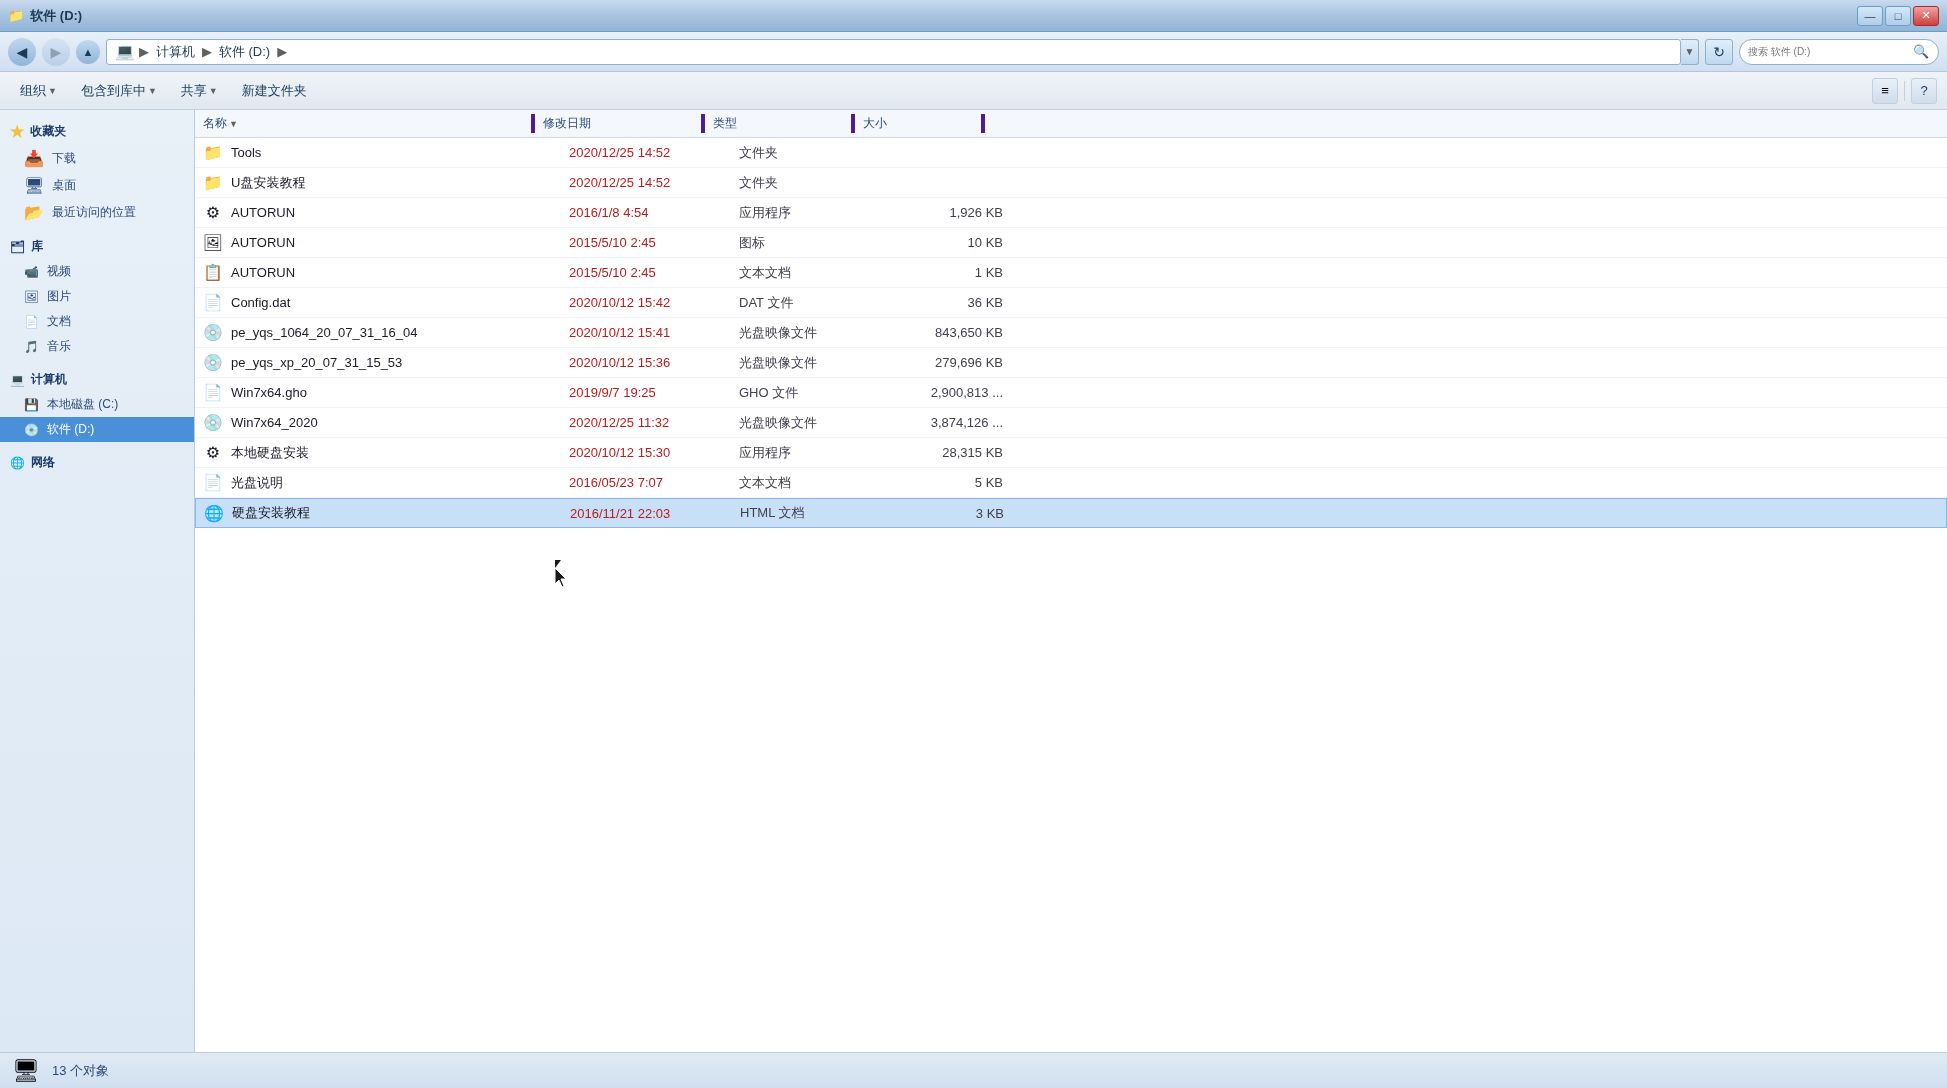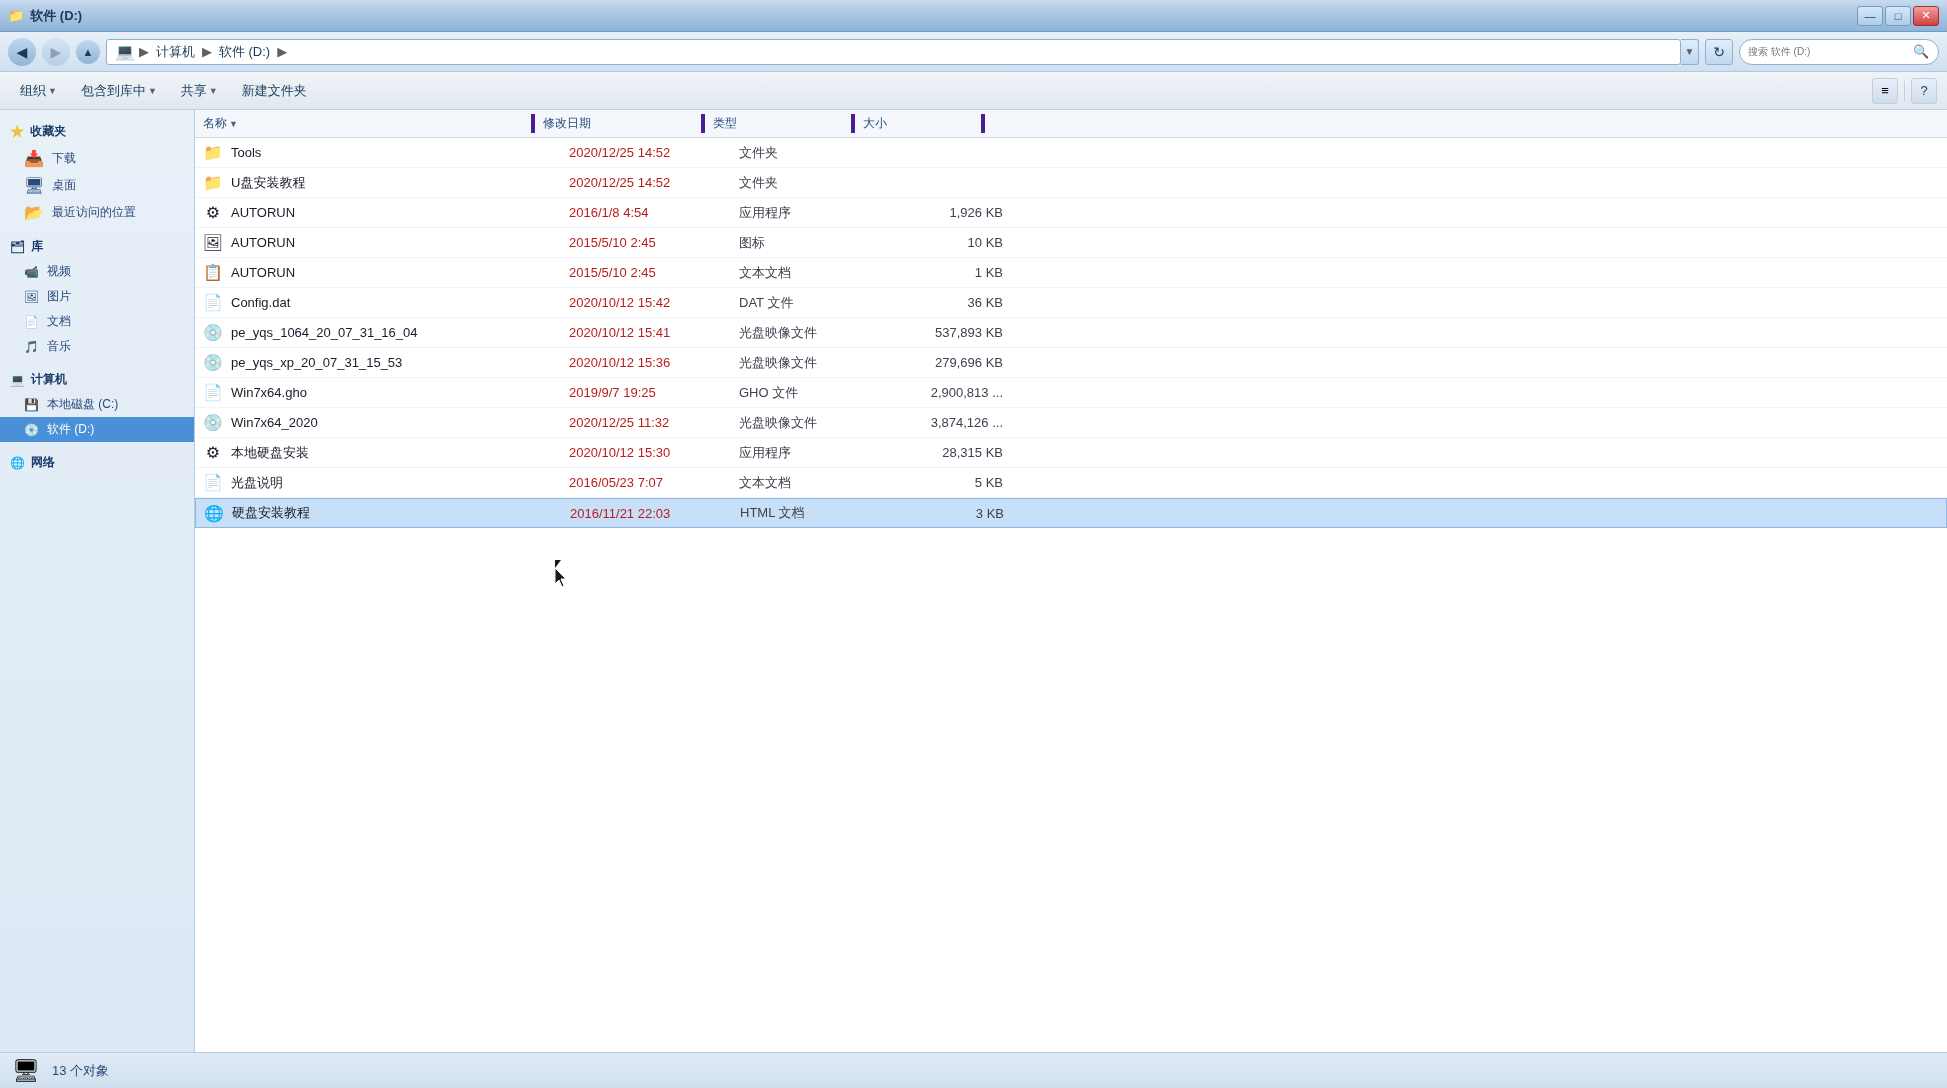--- a/index.html
+++ b/index.html
@@ -545,21 +545,21 @@
     <div class="file-cell type">DAT 文件</div>
     <div class="file-cell size">36 KB</div>
   </div>
           <div class="file-row">
     <div class="file-cell name">
       <span class="file-icon">💿</span>
       <span>pe_yqs_1064_20_07_31_16_04</span>
     </div>
     <div class="file-cell date">2020/10/12 15:41</div>
     <div class="file-cell type">光盘映像文件</div>
-    <div class="file-cell size">537,893 KB</div>
+    <div class="file-cell size">843,650 KB</div>
   </div>
           <div class="file-row">
     <div class="file-cell name">
       <span class="file-icon">💿</span>
       <span>pe_yqs_xp_20_07_31_15_53</span>
     </div>
     <div class="file-cell date">2020/10/12 15:36</div>
     <div class="file-cell type">光盘映像文件</div>
     <div class="file-cell size">279,696 KB</div>
   </div>

